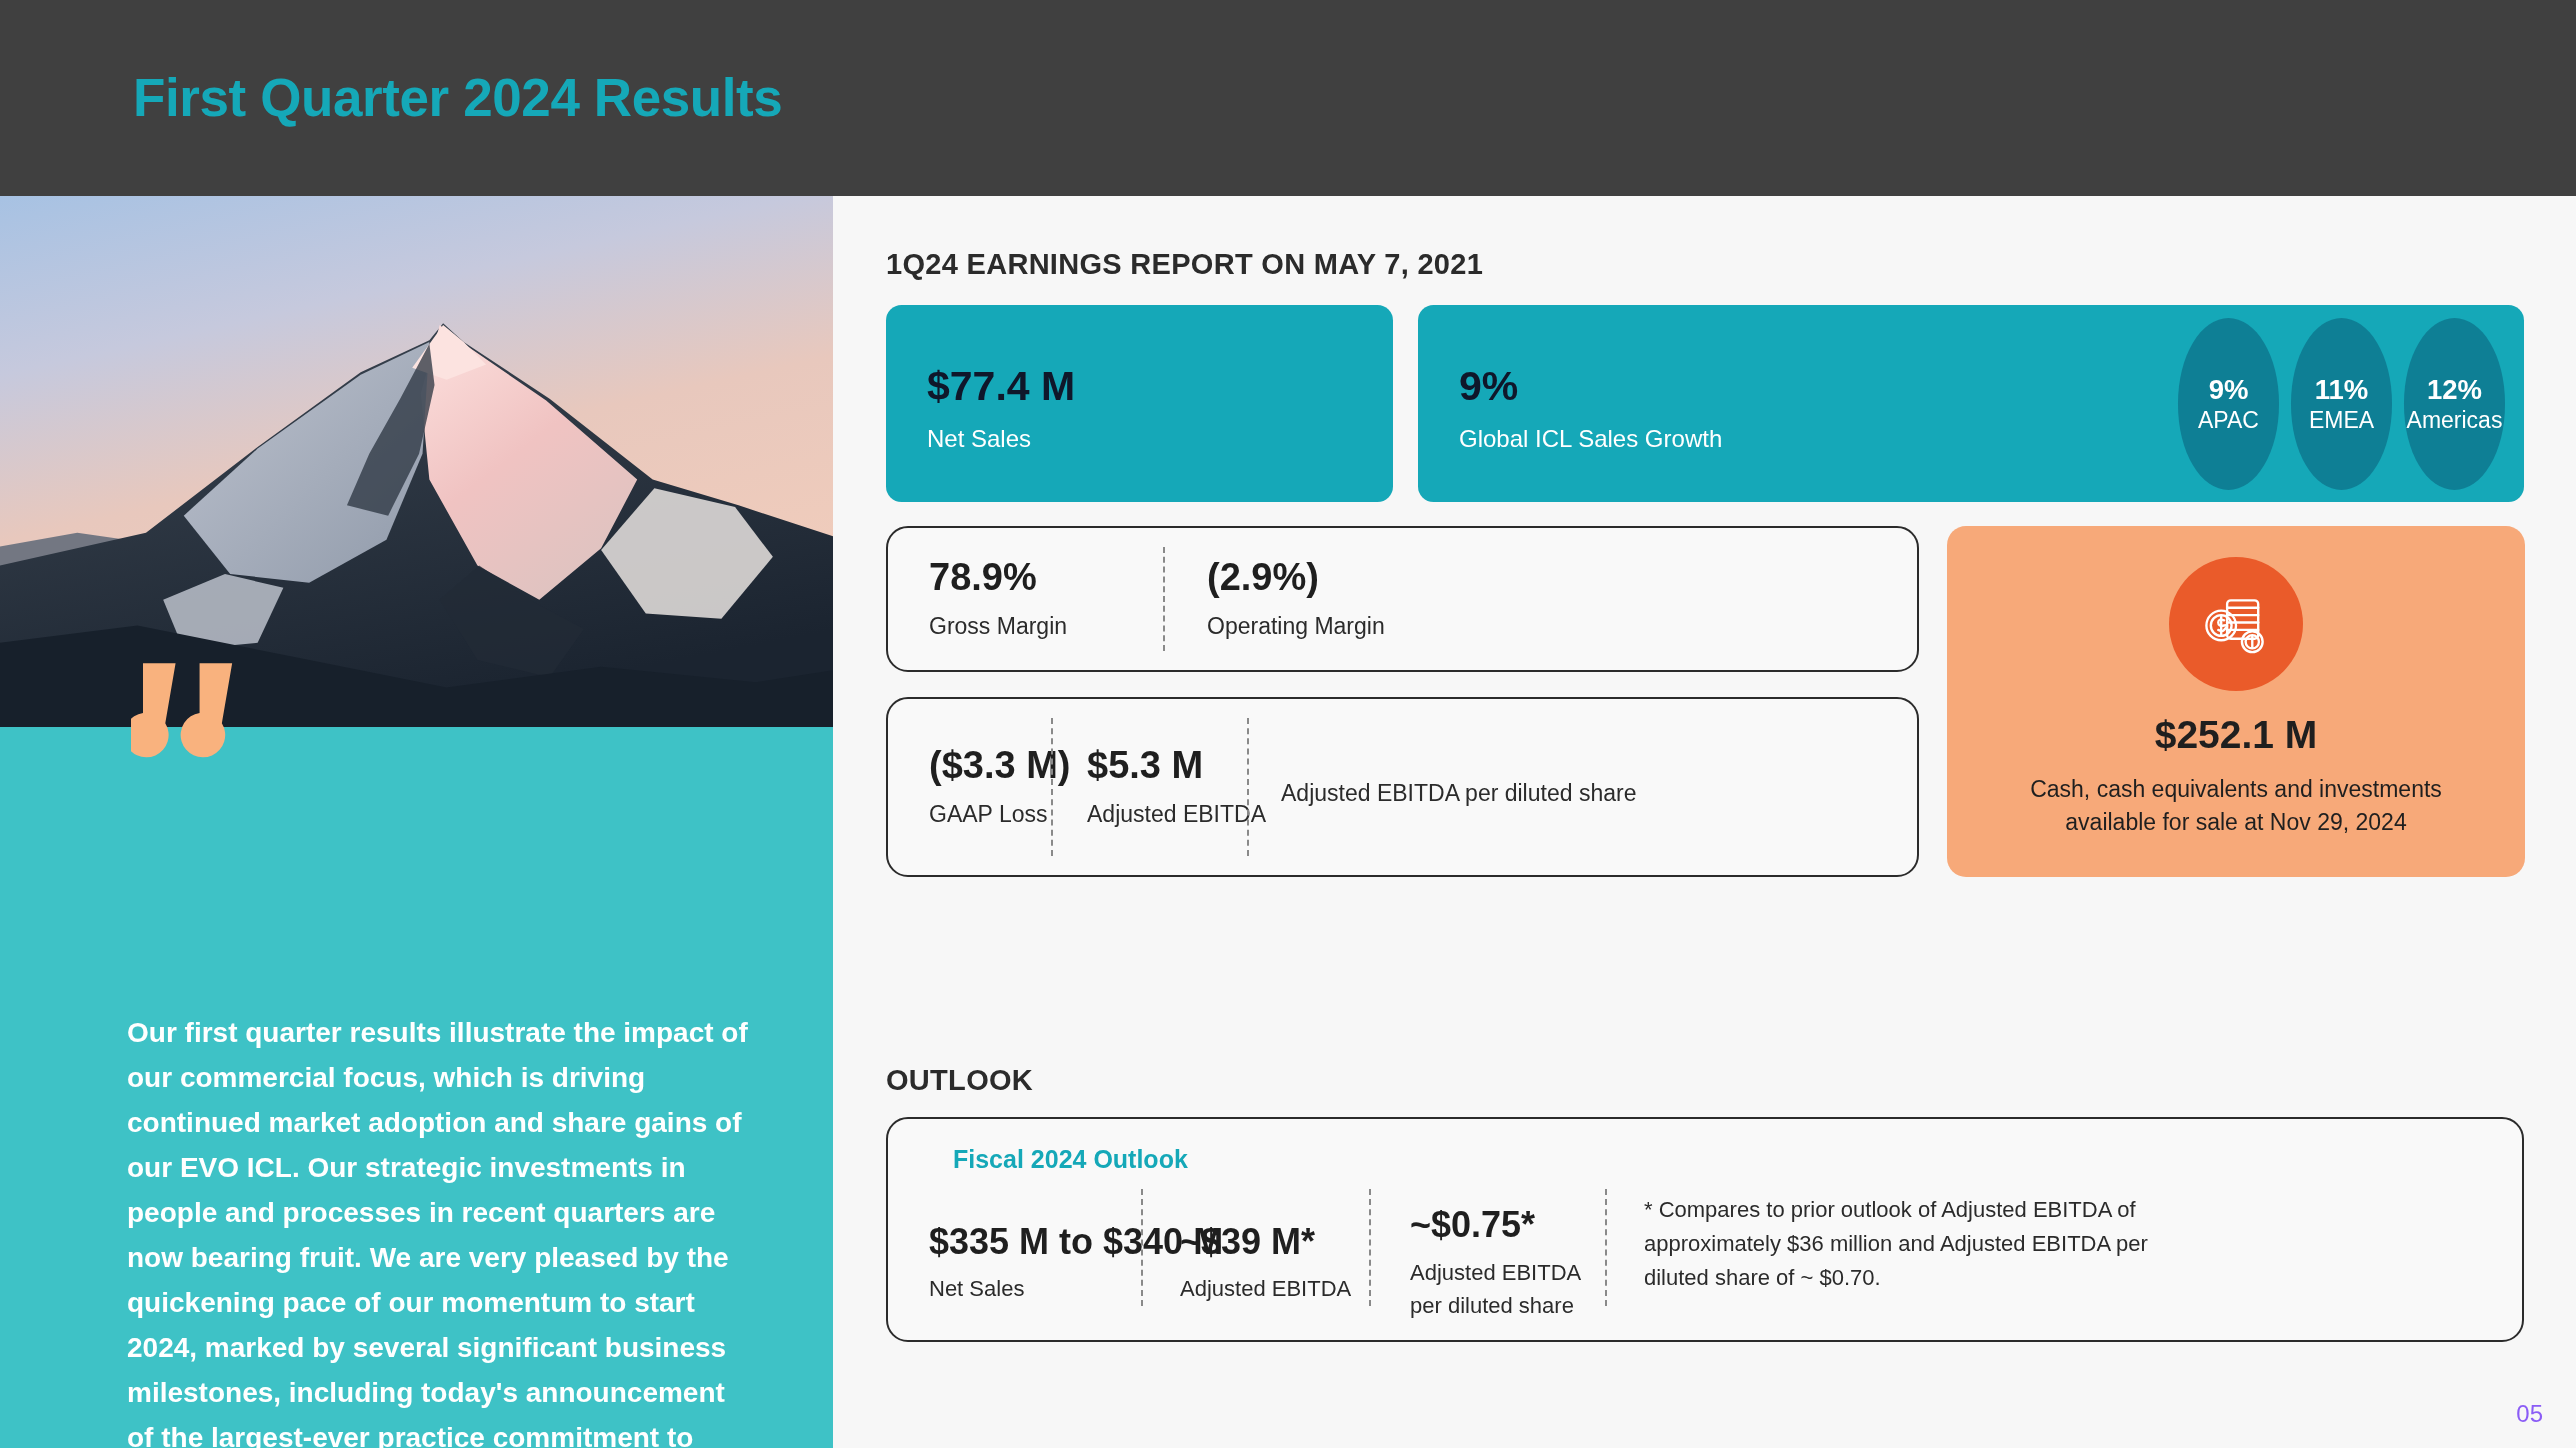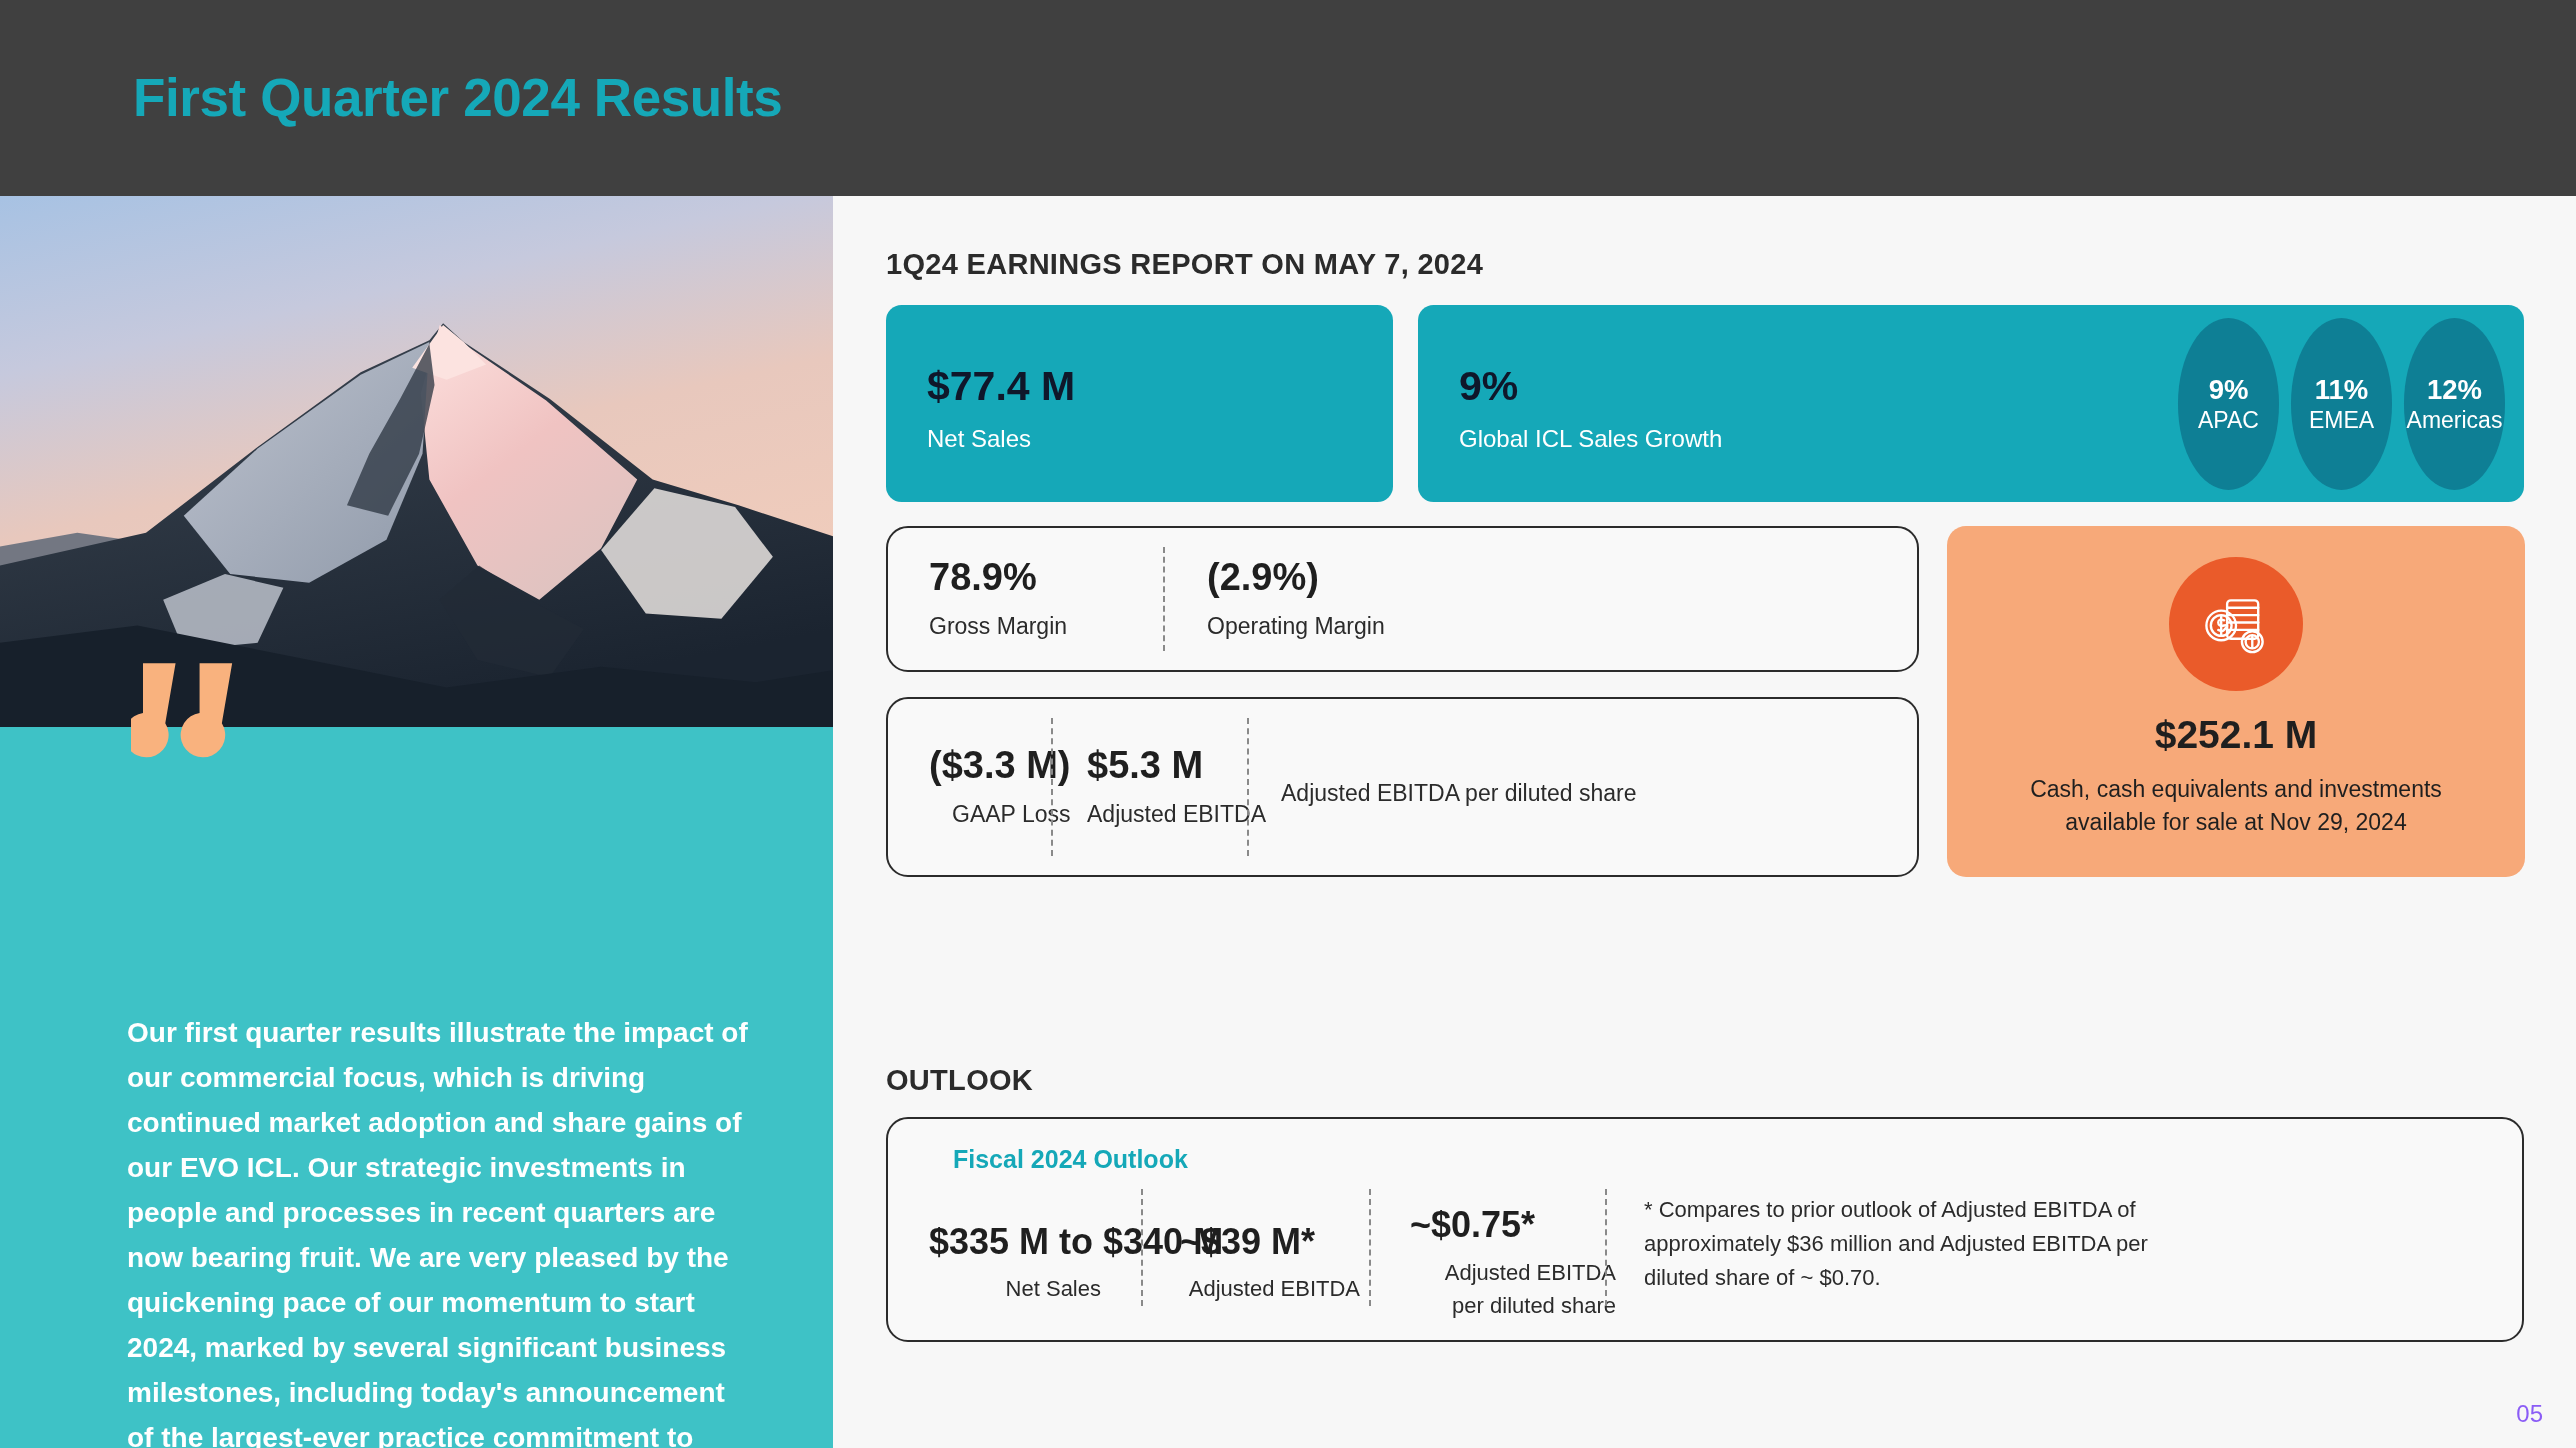--- a/index.html
+++ b/index.html
@@ -200,21 +200,20 @@
     font-weight: bold;
     color: #1F1F1F;
     line-height: 1.15;
     white-space: nowrap;
   }
   .metric-label {
     margin-top: 12px;
     font-size: 23px;
     color: #2B2B2B;
     line-height: 31px;
-    text-align: right;
   }
 
   .vdiv {
     position: absolute;
     top: 19px;
     bottom: 19px;
     width: 0;
     border-left: 2.6px dashed #8A8A8A;
   }
 
@@ -367,21 +366,21 @@
           <path d="M80 0 L118 0 L106 70 A26 26 0 1 1 80 58 Z" fill="#F9B27E"></path>
         </svg>
       </div>
       <div class="quote-text">Our first quarter results illustrate the impact of our commercial focus, which is driving continued market adoption and share gains of our EVO ICL. Our strategic investments in people and processes in recent quarters are now bearing fruit. We are very pleased by the quickening pace of our momentum to start 2024, marked by several significant business milestones, including today's announcement of the largest-ever practice commitment to EVO ICL in the U.S.</div>
     </div>
 
   </div>
 
   <div class="right-col">
 
-    <div class="section-label label-earnings">1Q24 EARNINGS REPORT ON MAY 7, 2024</div>
+    <div class="section-label label-earnings">1Q24 EARNINGS REPORT ON MAY 7, 2021</div>
 
     <div class="teal-row">
 
       <div class="teal-card net-sales">
         <div class="teal-value">$77.4 M</div>
         <div class="teal-caption">Net Sales</div>
       </div>
 
       <div class="teal-card growth">
         <div class="teal-value">9%</div>

